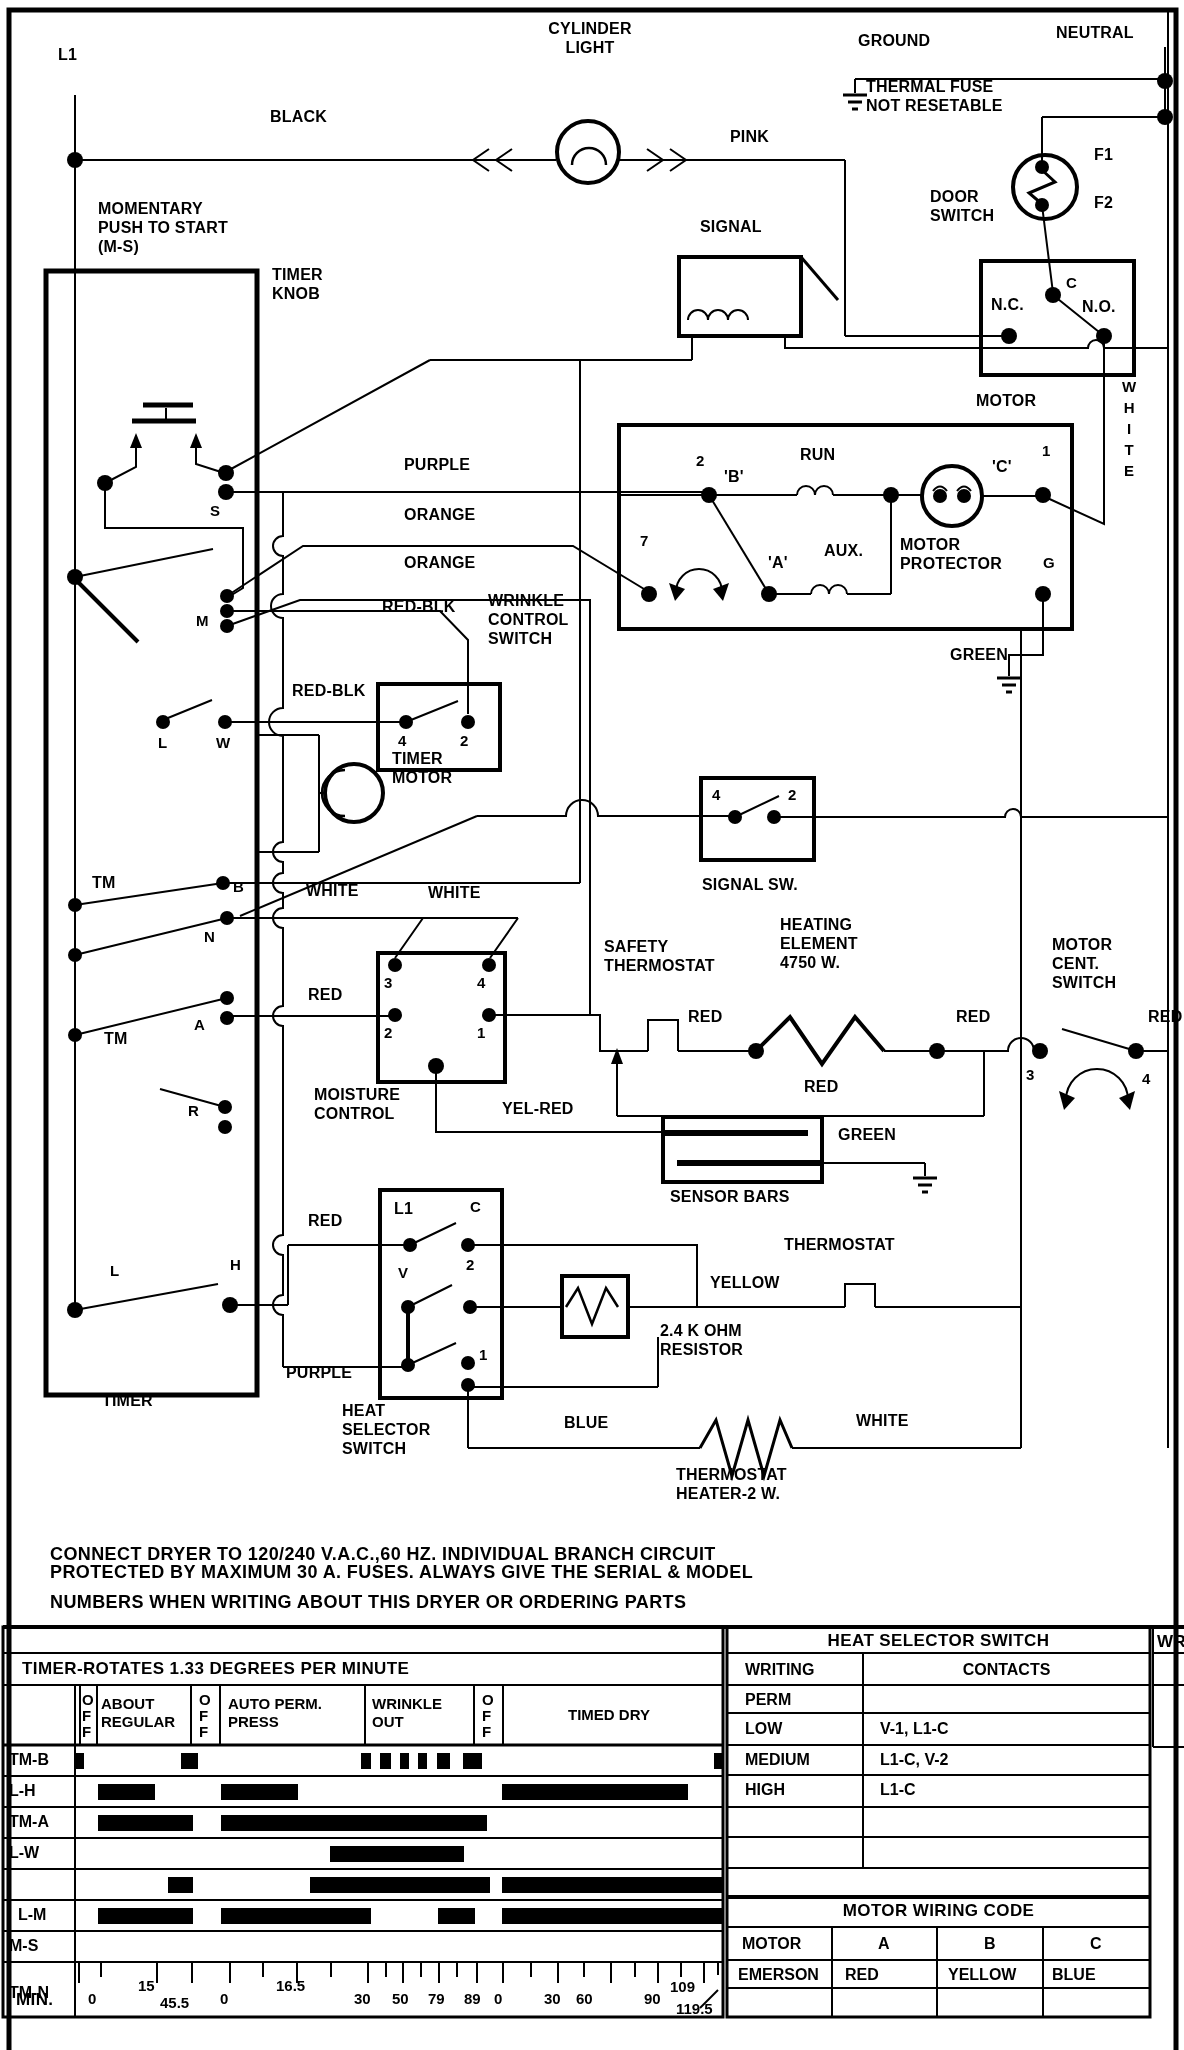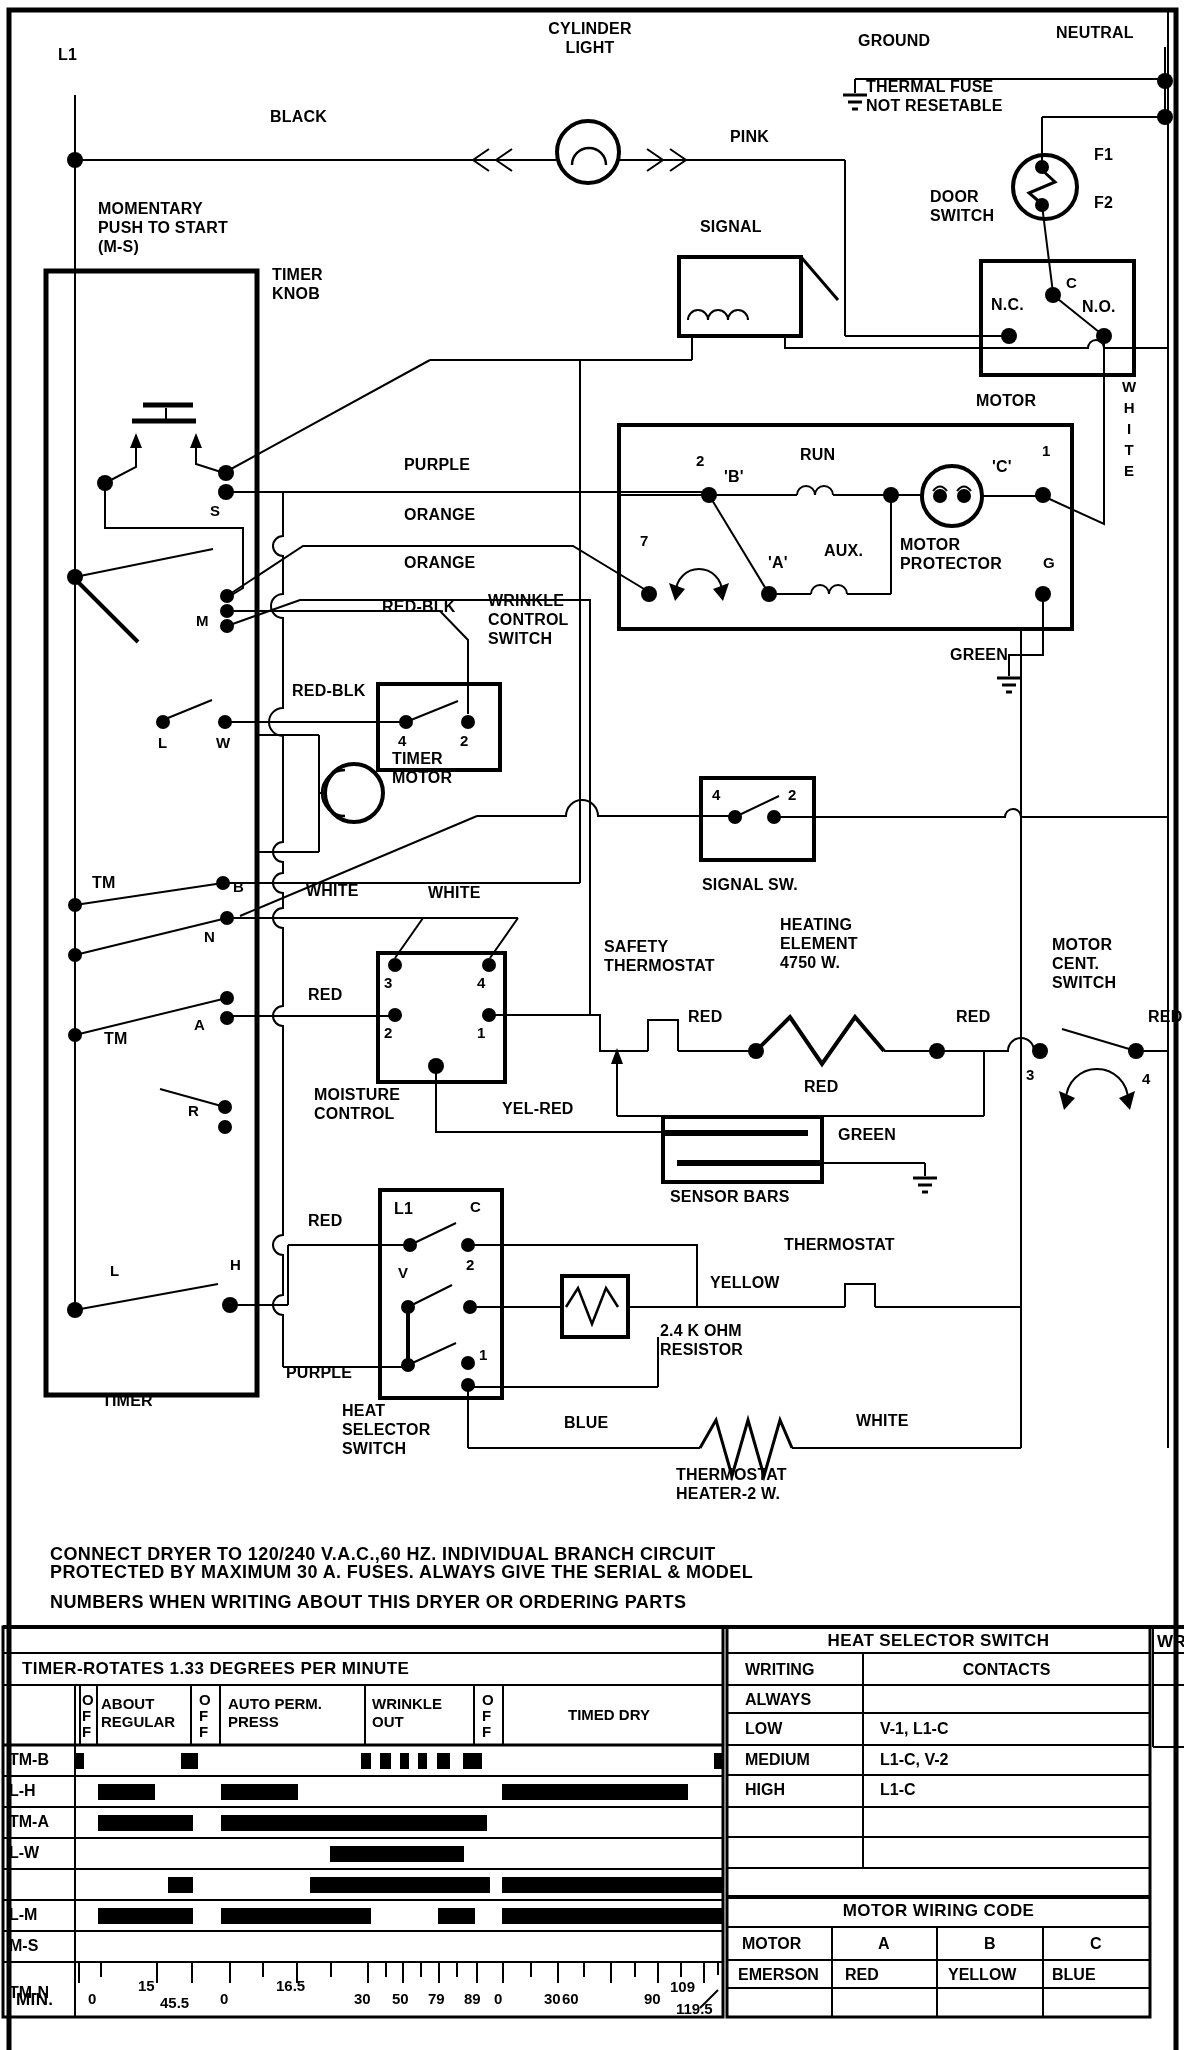--- a/index.html
+++ b/index.html
@@ -376,21 +376,21 @@
       <div class="bar" style="left: 502px; top: 1784px; width: 186px;"></div>
       <div class="rowlbl" style="left: 9px; top: 1813px;">TM-A</div>
       <div class="bar" style="left: 98px; top: 1815px; width: 95px;"></div>
       <div class="bar" style="left: 221px; top: 1815px; width: 266px;"></div>
       <div class="rowlbl" style="left: 9px; top: 1844px;">L-W</div>
       <div class="bar" style="left: 330px; top: 1846px; width: 134px;"></div>
       <div class="rowlbl" style="left: 9px; top: 1984px;">TM-N</div>
       <div class="bar" style="left: 168px; top: 1877px; width: 25px;"></div>
       <div class="bar" style="left: 310px; top: 1877px; width: 180px;"></div>
       <div class="bar" style="left: 502px; top: 1877px; width: 221px;"></div>
-      <div class="rowlbl" style="left: 9px; top: 1906px;">L-M</div>
+      <div class="rowlbl" style="left: 18px; top: 1906px;">L-M</div>
       <div class="bar" style="left: 98px; top: 1908px; width: 95px;"></div>
       <div class="bar" style="left: 221px; top: 1908px; width: 150px;"></div>
       <div class="bar" style="left: 438px; top: 1908px; width: 37px;"></div>
       <div class="bar" style="left: 502px; top: 1908px; width: 221px;"></div>
       <div class="rowlbl" style="left: 9px; top: 1937px;">M-S</div>
       <div class="tick" style="left: 78px; top: 1963px; height: 20px;"></div>
       <div class="tick" style="left: 100px; top: 1963px; height: 14px;"></div>
       <div class="tick" style="left: 156px; top: 1963px; height: 20px;"></div>
       <div class="tick" style="left: 191px; top: 1963px; height: 20px;"></div>
       <div class="tick" style="left: 229px; top: 1963px; height: 20px;"></div>
@@ -418,27 +418,27 @@
       <div class="axnum" style="left: 138px; top: 1977px;">15</div>
       <div class="axnum" style="left: 160px; top: 1994px;">45.5</div>
       <div class="axnum" style="left: 220px; top: 1990px;">0</div>
       <div class="axnum" style="left: 276px; top: 1977px;">16.5</div>
       <div class="axnum" style="left: 354px; top: 1990px;">30</div>
       <div class="axnum" style="left: 392px; top: 1990px;">50</div>
       <div class="axnum" style="left: 428px; top: 1990px;">79</div>
       <div class="axnum" style="left: 464px; top: 1990px;">89</div>
       <div class="axnum" style="left: 494px; top: 1990px;">0</div>
       <div class="axnum" style="left: 544px; top: 1990px;">30</div>
-      <div class="axnum" style="left: 562px; top: 1990px;">60</div>
+      <div class="axnum" style="left: 576px; top: 1990px;">60</div>
       <div class="axnum" style="left: 644px; top: 1990px;">90</div>
       <div class="axnum" style="left: 670px; top: 1978px;">109</div>
       <div class="axnum" style="left: 676px; top: 2000px;">119.5</div>
       <div class="cell" style="left: 745px; top: 1661px;">WRITING</div>
       <div class="cell ctr" style="left: 863px; top: 1661px; width: 287px; text-align: center;">CONTACTS</div>
-      <div class="cell" style="left: 745px; top: 1691px;">ALWAYS</div>
+      <div class="cell" style="left: 745px; top: 1691px;">PERM</div>
       <div class="cell" style="left: 745px; top: 1720px;">LOW</div>
       <div class="cell" style="left: 880px; top: 1720px;">V-1, L1-C</div>
       <div class="cell" style="left: 745px; top: 1751px;">MEDIUM</div>
       <div class="cell" style="left: 880px; top: 1751px;">L1-C, V-2</div>
       <div class="cell" style="left: 745px; top: 1781px;">HIGH</div>
       <div class="cell" style="left: 880px; top: 1781px;">L1-C</div>
       <div class="cell" style="left: 742px; top: 1935px;">MOTOR</div>
       <div class="cell" style="left: 878px; top: 1935px;">A</div>
       <div class="cell" style="left: 984px; top: 1935px;">B</div>
       <div class="cell" style="left: 1090px; top: 1935px;">C</div>

